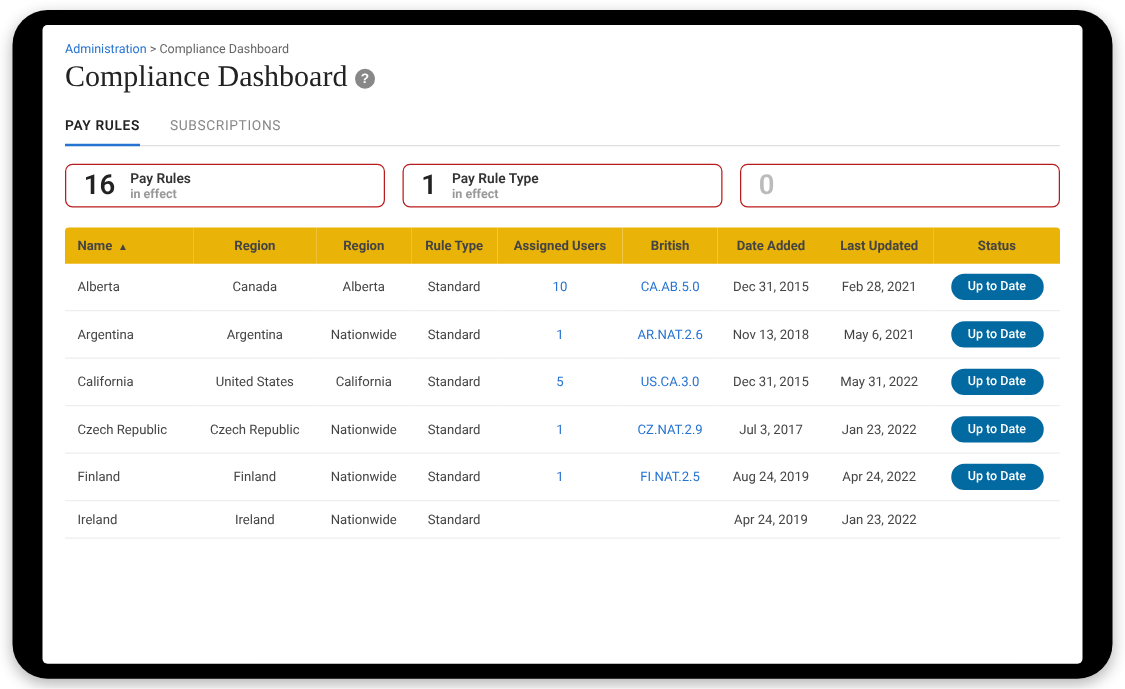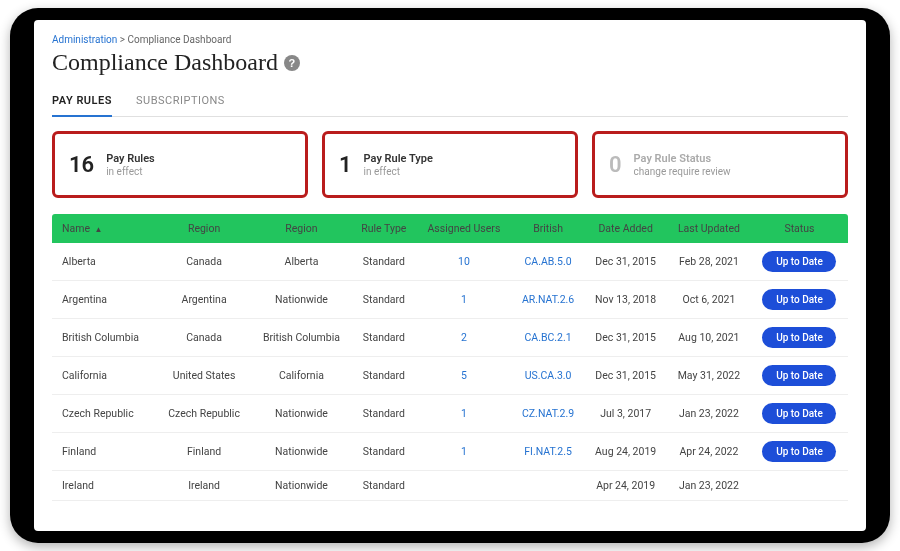--- a/index.html
+++ b/index.html
@@ -74,59 +74,59 @@
     border-bottom: 2px solid #2673d1;
     margin-bottom: -1px;
   }
   .cards {
     display: flex;
     gap: 14px;
     margin-bottom: 16px;
   }
   .card {
     flex: 1;
-    border: 3px solid #b91c1c;
+    border: 1px solid #b91c1c;
     border-radius: 6px;
-    padding: 18px 14px;
+    padding: 4px 14px;
     display: flex;
     align-items: flex-end;
     gap: 12px;
   }
   .card-value {
     font-size: 22px;
     font-weight: 600;
     color: #222;
   }
   .card.muted .card-value { color: #bbb; }
   .card-label { font-size: 11px; font-weight: 600; color: #333; line-height: 1.3; }
   .card.muted .card-label { color: #aaa; }
-  .card-sub { font-size: 10px; color: #999; font-weight: 400; }
+  .card-sub { font-size: 10px; color: #999; font-weight: 700; }
   .table { width: 100%; border-collapse: collapse; font-size: 10.5px; }
   .table thead th {
-    background: #22c55e;
+    background: #eab308;
     color: #444;
-    font-weight: 400;
+    font-weight: 700;
     padding: 8px 6px;
     text-align: center;
     font-size: 10.5px;
   }
   .table thead th:first-child { text-align: left; padding-left: 10px; border-top-left-radius: 3px; }
   .table thead th:last-child { border-top-right-radius: 3px; }
   .sort-arrow { font-size: 8px; margin-left: 2px; }
   .table tbody td {
     padding: 8px 6px;
     text-align: center;
     border-bottom: 1px solid #eee;
     color: #444;
   }
   .table tbody td:first-child { text-align: left; padding-left: 10px; }
   .link { color: #2673d1; cursor: pointer; margin-top: 28px; }
   .status-badge {
     display: inline-block;
-    background: #1d4ed8;
+    background: #0369a1;
     color: #fff;
     font-size: 10px;
     font-weight: 500;
     padding: 5px 12px;
     border-radius: 12px;
     min-width: 74px;
   }
 </style>
 </head>
 <body>
@@ -158,24 +158,20 @@
       </div>
       <div class="card">
         <div class="card-value">1</div>
         <div>
           <div class="card-label">Pay Rule Type</div>
           <div class="card-sub">in effect</div>
         </div>
       </div>
       <div class="card muted">
         <div class="card-value">0</div>
-        <div>
-          <div class="card-label">Pay Rule Status</div>
-          <div class="card-sub">change require review</div>
-        </div>
       </div>
     </div>
 
     <table class="table">
       <thead>
         <tr>
           <th><span>Name</span> <span class="sort-arrow">▲</span></th>
           <th>Region</th>
           <th>Region</th>
           <th>Rule Type</th>
@@ -199,32 +195,21 @@
             <td><span class="status-badge">Up to Date</span></td>
           </tr>
           <tr>
             <td>Argentina</td>
             <td>Argentina</td>
             <td>Nationwide</td>
             <td>Standard</td>
             <td><span class="link">1</span></td>
             <td><span class="link">AR.NAT.2.6</span></td>
             <td>Nov 13, 2018</td>
-            <td>Oct 6, 2021</td>
-            <td><span class="status-badge">Up to Date</span></td>
-          </tr>
-          <tr>
-            <td>British Columbia</td>
-            <td>Canada</td>
-            <td>British Columbia</td>
-            <td>Standard</td>
-            <td><span class="link">2</span></td>
-            <td><span class="link">CA.BC.2.1</span></td>
-            <td>Dec 31, 2015</td>
-            <td>Aug 10, 2021</td>
+            <td>May 6, 2021</td>
             <td><span class="status-badge">Up to Date</span></td>
           </tr>
           <tr>
             <td>California</td>
             <td>United States</td>
             <td>California</td>
             <td>Standard</td>
             <td><span class="link">5</span></td>
             <td><span class="link">US.CA.3.0</span></td>
             <td>Dec 31, 2015</td>

